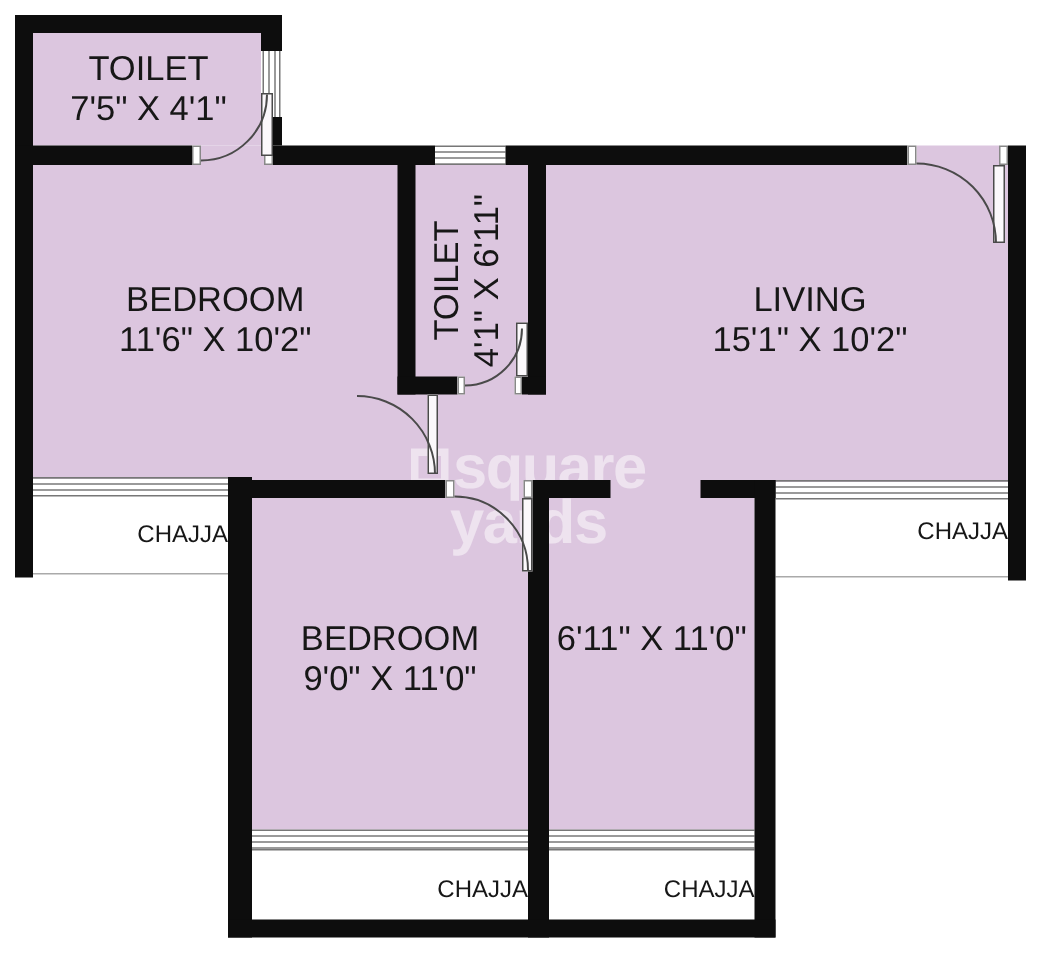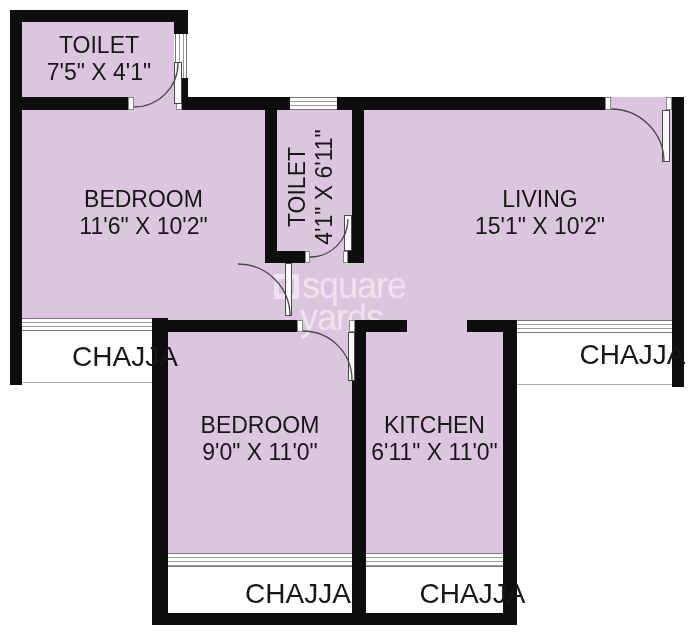--- a/index.html
+++ b/index.html
@@ -10,22 +10,22 @@
   html,body{margin:0;padding:0;background:#fff;}
   #plan{
     position:relative;
     width:700px;height:641px;
     background:#fff;
     font-family:"Liberation Sans", sans-serif;
     overflow:hidden;
   }
   .floor{position:absolute;background:var(--floor);z-index:1;}
   .watermark{
-    position:absolute;left:274px;top:268px;z-index:2;
-    color:rgba(255,255,255,0.5);font-weight:400;font-size:36px;
+    position:absolute;left:274px;top:291px;z-index:2;
+    color:rgba(255,255,255,0.5);font-weight:700;font-size:41px;
     letter-spacing:-1px;line-height:1.0;
   }
   .wm1{display:flex;align-items:center;}
   .wm-sq{display:inline-block;width:15px;height:15px;border:5px solid rgba(255,255,255,0.5);margin-right:3px;}
   .wm2{margin-left:26px;margin-top:-4px;}
   .win-h{
     position:absolute;z-index:3;box-sizing:border-box;
     background:repeating-linear-gradient(to bottom,#fff 0 3px,#9a9a9a 3px 4px);
     border-top:1px solid #777;border-bottom:1px solid #777;
   }
@@ -38,22 +38,22 @@
   .jamb{position:absolute;background:#fff;border:1px solid #888;box-sizing:border-box;z-index:5;}
   .leaf{position:absolute;background:#fbf8fb;border:1px solid #4a4a4a;box-sizing:border-box;z-index:6;}
   .arcs{position:absolute;left:0;top:0;z-index:6;pointer-events:none;}
   .tline{position:absolute;background:#aaa;height:1px;z-index:3;}
   .room-label{
     position:absolute;z-index:7;text-align:center;color:var(--ink);
     font-size:23px;line-height:27px;white-space:nowrap;
   }
   .room-label.rot{transform:rotate(-90deg);}
   .chajja-label{
-    position:absolute;z-index:7;text-align:center;color:var(--ink);
-    font-size:28px;line-height:26px;white-space:nowrap;margin-left:38px;
+    position:absolute;z-index:7;text-align:right;color:var(--ink);
+    font-size:16px;line-height:26px;white-space:nowrap;
   }
 </style>
 </head>
 <body>
 
 <div id="plan">
 
   <div class="floor" style="left:22px;top:22px;width:152px;height:75px;"></div>
   <div class="floor" style="left:22px;top:110px;width:650px;height:212px;"></div>
   <div class="floor" style="left:134px;top:97px;width:42px;height:13px;"></div>
@@ -140,21 +140,20 @@
     <div>LIVING</div>
     <div>15'1" X 10'2"</div>
   </div>
 
   <div class="room-label" style="left:168px;top:412px;width:184px;">
     <div>BEDROOM</div>
     <div>9'0" X 11'0"</div>
   </div>
 
   <div class="room-label" style="left:366px;top:412px;width:137px;">
-    <div>KITCHEN</div>
     <div>6'11" X 11'0"</div>
   </div>
 
   <div class="chajja-label" style="left:22px;top:344px;width:130px;">CHAJJA</div>
   <div class="chajja-label" style="left:517px;top:342px;width:155px;">CHAJJA</div>
   <div class="chajja-label" style="left:168px;top:581px;width:184px;">CHAJJA</div>
   <div class="chajja-label" style="left:366px;top:581px;width:137px;">CHAJJA</div>
 
 </div>
 

